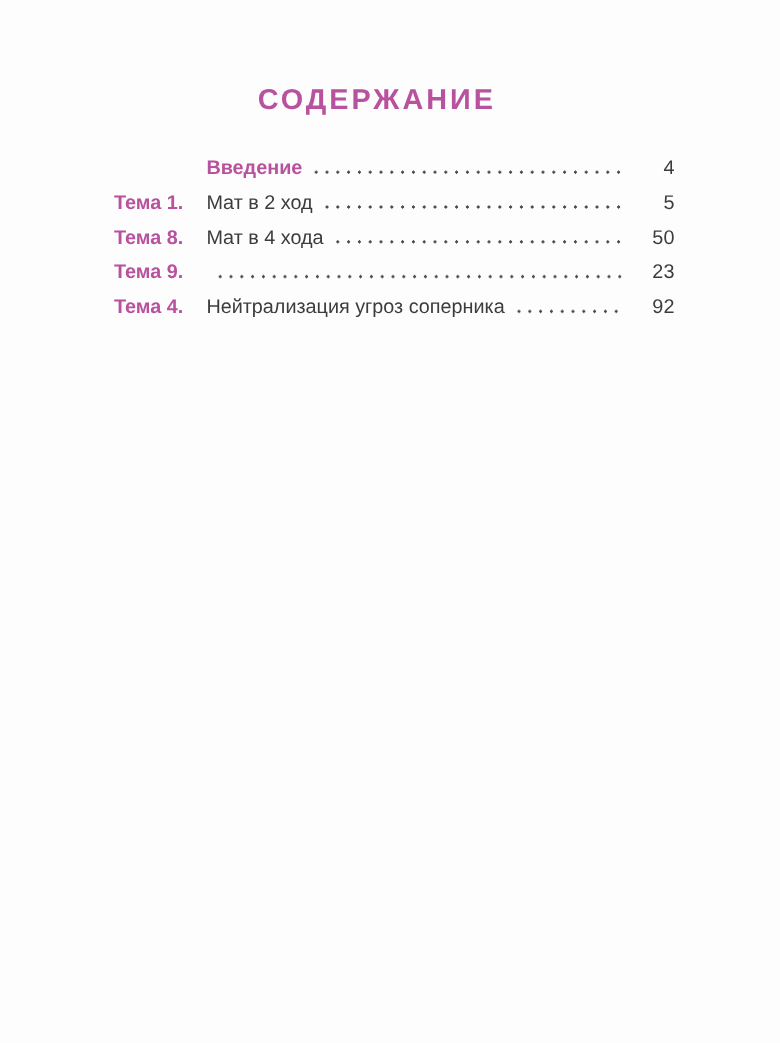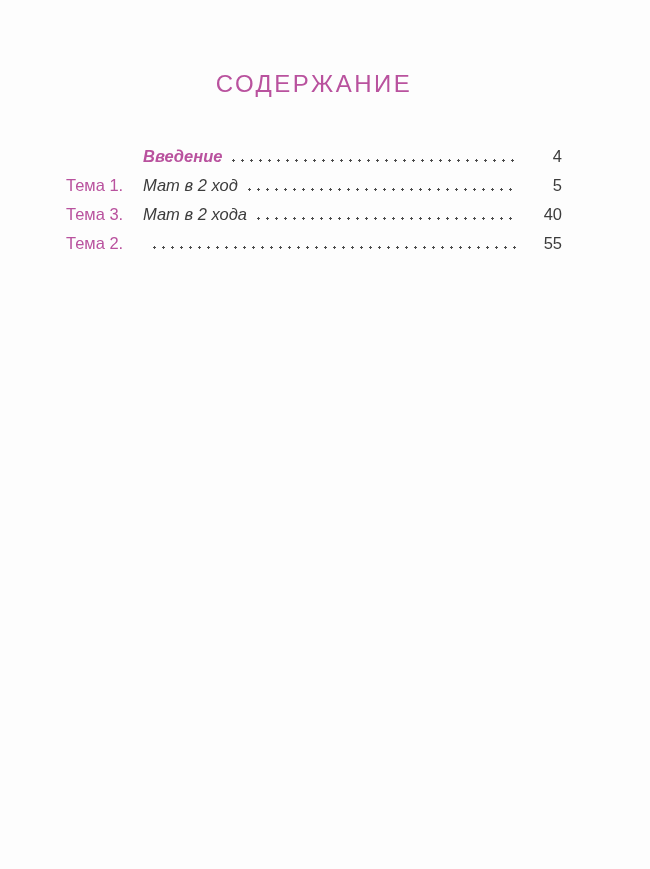--- a/index.html
+++ b/index.html
@@ -19,45 +19,45 @@
   .page {
     width: 650px;
     height: 869px;
     padding: 71px 88px 0 66px;
     background: var(--bg);
   }
   .page-title {
     width: 496px;
     text-align: center;
     font-size: 24px;
-    font-weight: 400;
+    font-weight: 700;
     letter-spacing: 2.5px;
     line-height: 1.1;
     color: var(--accent);
-    margin-bottom: 50px;
+    margin-bottom: 34px;
   }
   .toc-list {
     width: 496px;
   }
   .toc-row {
     display: flex;
     align-items: baseline;
     height: 29px;
     font-size: 16.5px;
     color: var(--body-text);
     white-space: nowrap;
   }
   .toc-label {
     flex: 0 0 77px;
-    font-weight: normal;
+    font-weight: bold;
     color: var(--accent);
+    margin-left: 29px;
   }
   .toc-title {
     flex: 0 0 auto;
-    font-style: italic;
   }
   .toc-title.emphasis {
     color: var(--accent);
     font-weight: bold;
   }
   .toc-dots {
     flex: 1 1 auto;
     height: 3px;
     margin: 0 8px 0 7px;
     background-image: radial-gradient(circle, var(--dots) 1.15px, rgba(0,0,0,0) 1.4px);
@@ -82,24 +82,30 @@
         <span class="toc-dots"></span>
         <span class="toc-page">4</span>
       </div>
       <div class="toc-row">
         <span class="toc-label">Тема 1.</span>
         <span class="toc-title">Мат в 2 ход</span>
         <span class="toc-dots"></span>
         <span class="toc-page">5</span>
       </div>
       <div class="toc-row">
-        <span class="toc-label">Тема 3.</span>
-        <span class="toc-title">Мат в 2 хода</span>
+        <span class="toc-label">Тема 8.</span>
+        <span class="toc-title">Мат в 4 хода</span>
         <span class="toc-dots"></span>
-        <span class="toc-page">40</span>
+        <span class="toc-page">50</span>
       </div>
       <div class="toc-row">
-        <span class="toc-label">Тема 2.</span>
+        <span class="toc-label">Тема 9.</span>
         <span class="toc-dots"></span>
-        <span class="toc-page">55</span>
+        <span class="toc-page">23</span>
+      </div>
+      <div class="toc-row">
+        <span class="toc-label">Тема 4.</span>
+        <span class="toc-title">Нейтрализация угроз соперника</span>
+        <span class="toc-dots"></span>
+        <span class="toc-page">92</span>
       </div>
     </div>
 </div>
 
 </body></html>

